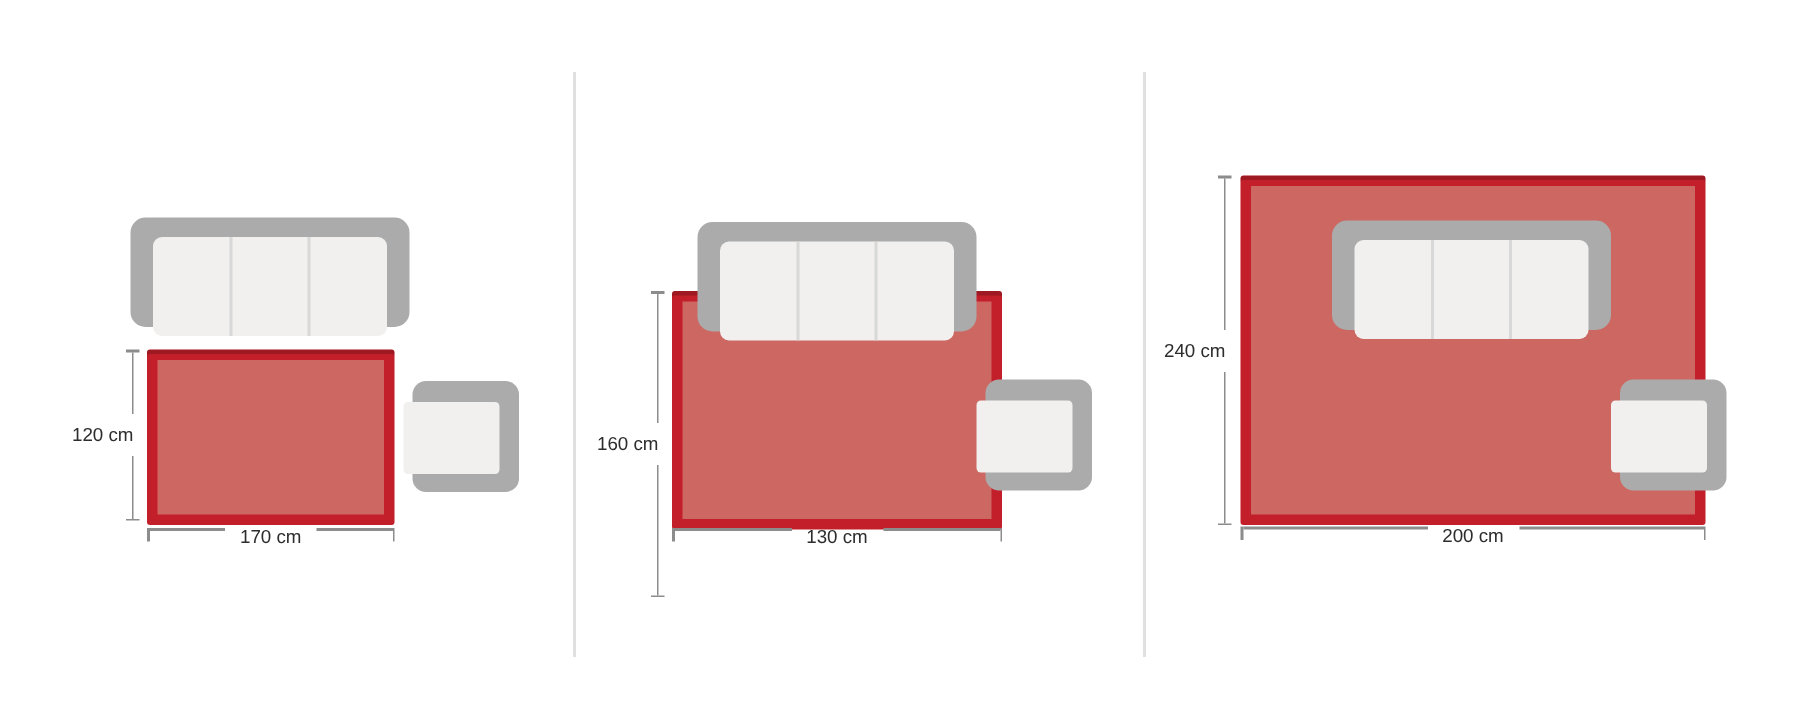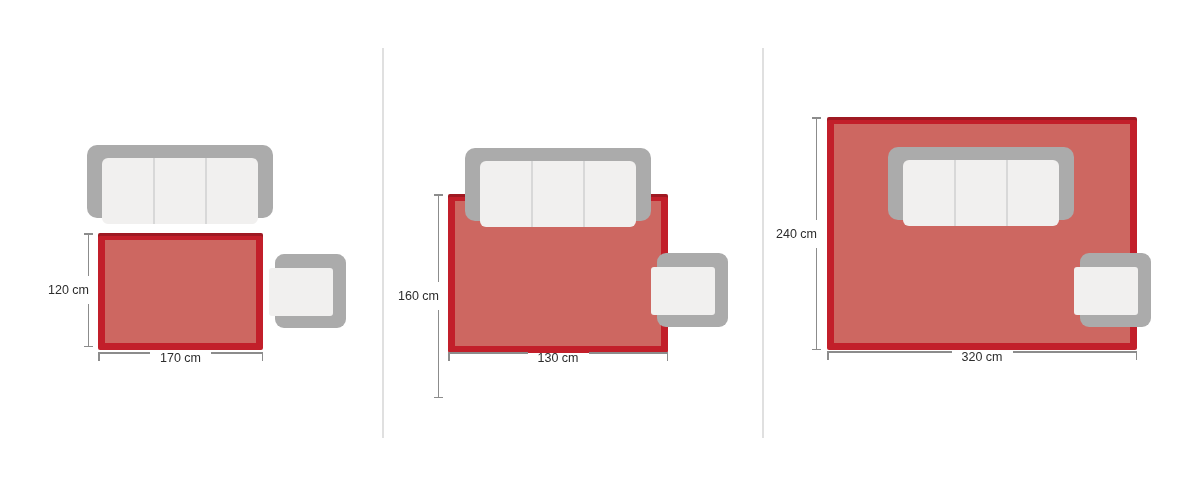--- a/index.html
+++ b/index.html
@@ -165,19 +165,19 @@
       <span class="cap-h"></span>
       <span class="vseg"></span>
       <span class="vgap"></span>
       <span class="vseg"></span>
       <span class="cap-h"></span>
       <span class="vlabel">240 cm</span>
     </div>
     <div class="hdim" style="left:827px;top:351px;width:310px;">
       <span class="cap-v"></span>
       <span class="hseg"></span>
-      <span class="hlabel">320 cm</span>
+      <span class="hlabel">200 cm</span>
       <span class="hseg"></span>
       <span class="cap-v"></span>
     </div>
   </section>
 
 </div>
 
 </body></html>

